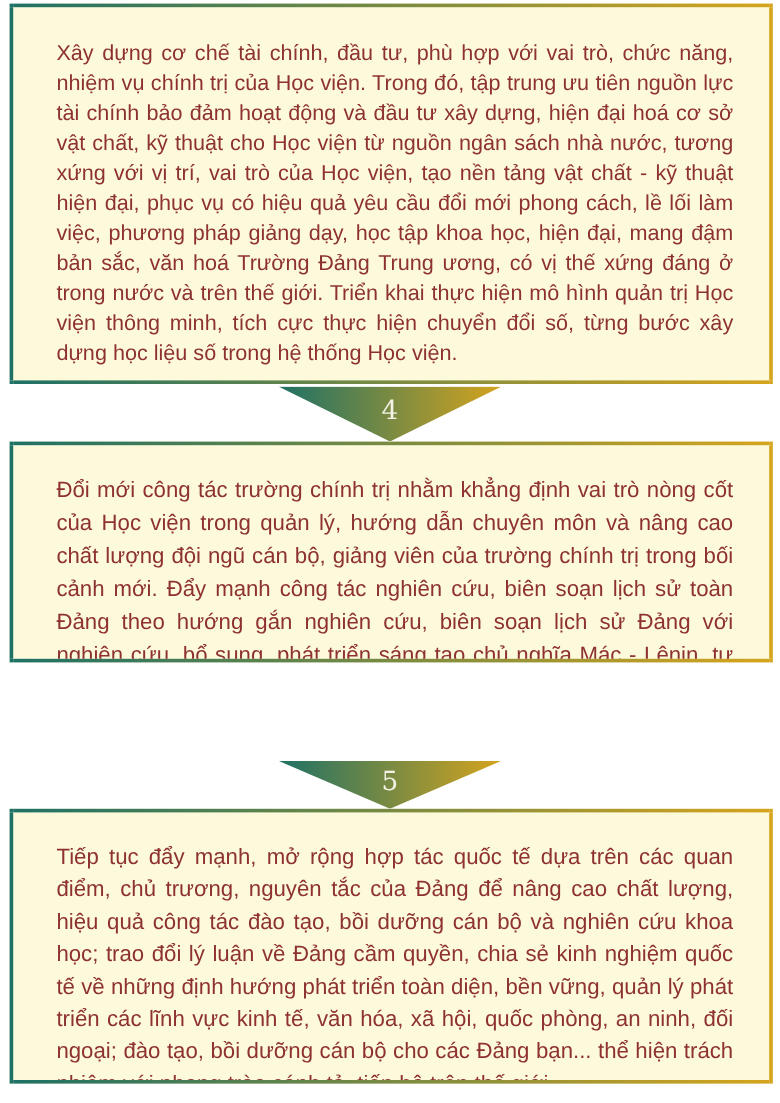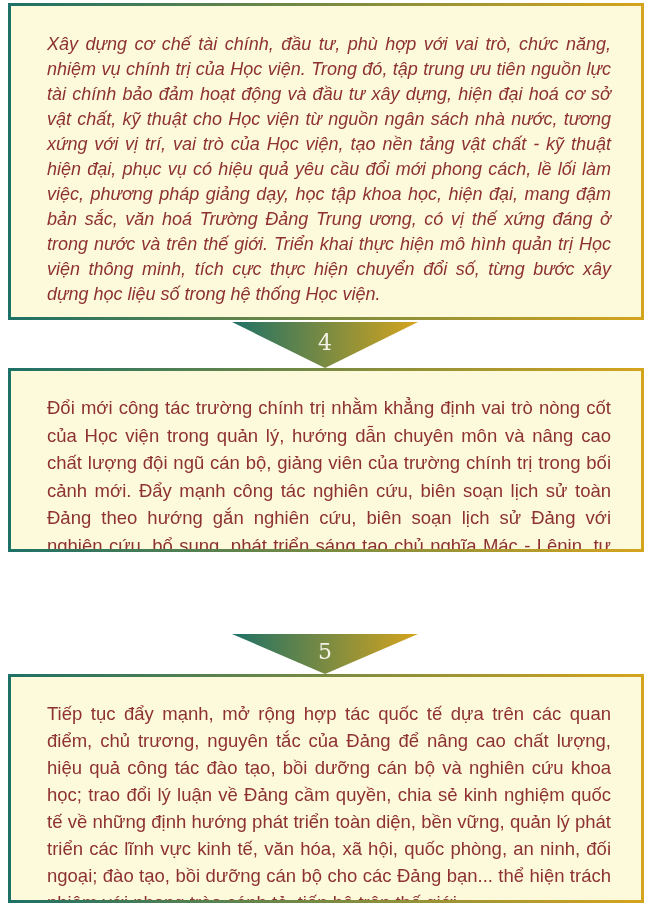--- a/index.html
+++ b/index.html
@@ -30,21 +30,20 @@
     color: #8E3131;
     text-align: justify;
     text-justify: inter-word;
   }
   .box1 {
     top: 3px;
     height: 317px;
     padding: 26px 30px 0 36px;
     font-size: 18px;
     line-height: 25px;
-    font-style: italic;
   }
   .box2 {
     top: 368px;
     height: 184px;
     padding: 23px 30px 0 36px;
     font-size: 18.5px;
     line-height: 27.5px;
   }
   .box3 {
     top: 674px;

